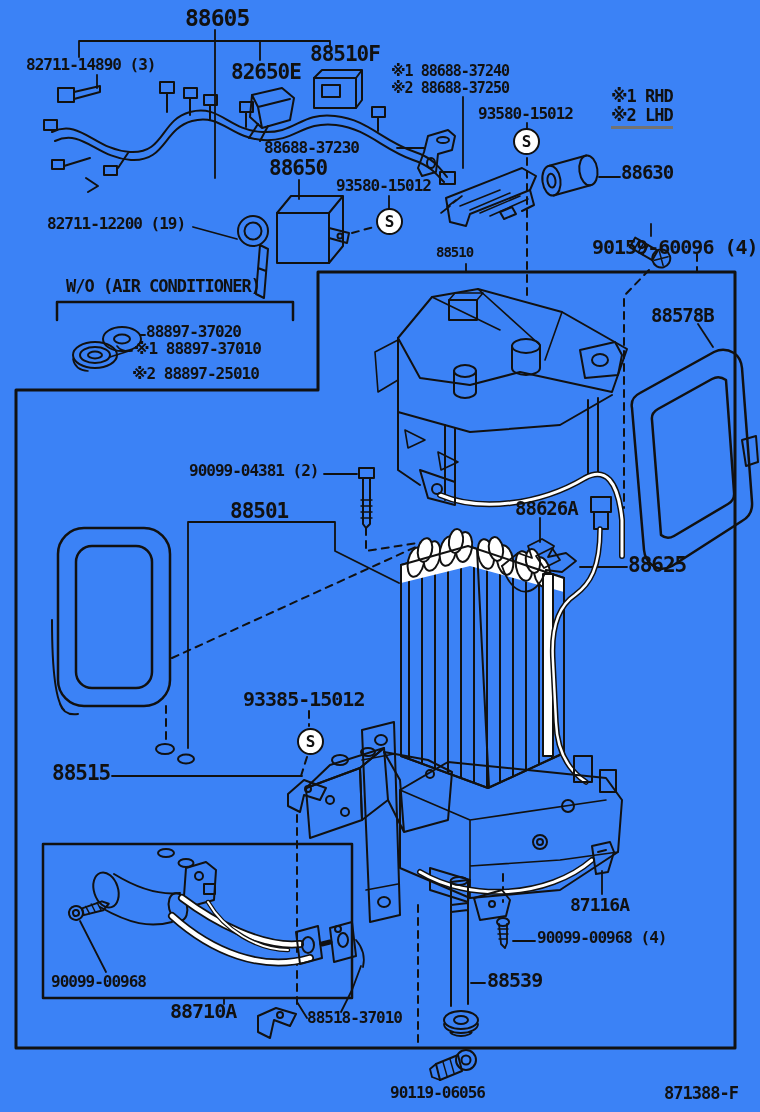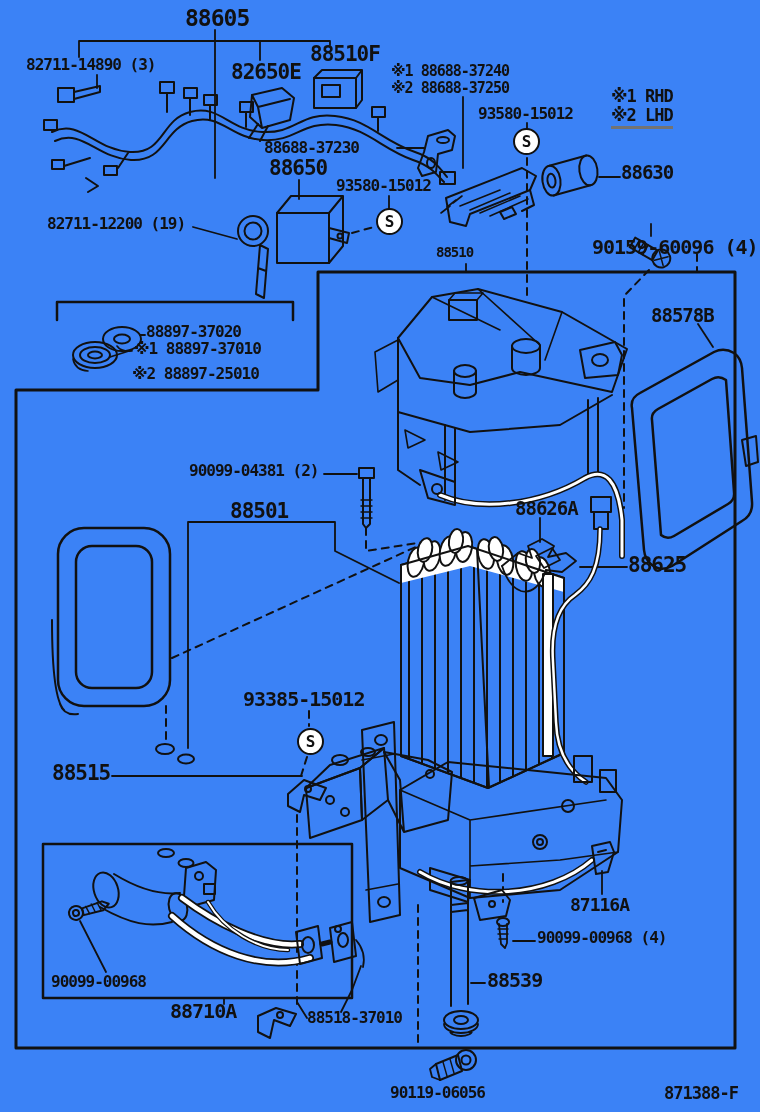--- a/index.html
+++ b/index.html
@@ -347,20 +347,21 @@
       <div class="plabel" style="left: 478px; top: 106px; font-size: 16px;">93580-15012</div>
       <div class="plabel" style="left: 611px; top: 88px; font-size: 17px;">※1 RHD</div>
       <div class="plabel underl" style="left: 611px; top: 107px; font-size: 17px;">※2 LHD</div>
       <div class="plabel" style="left: 264px; top: 140px; font-size: 16px;">88688-37230</div>
       <div class="plabel" style="left: 269px; top: 157px; font-size: 21px;">88650</div>
       <div class="plabel" style="left: 336px; top: 178px; font-size: 16px;">93580-15012</div>
       <div class="plabel" style="left: 621px; top: 163px; font-size: 19px;">88630</div>
       <div class="plabel" style="left: 592px; top: 206px; font-size: 20px; margin-top: 31px;">90159-60096 (4)</div>
       <div class="plabel" style="left: 47px; top: 216px; font-size: 16px;">82711-12200 (19)</div>
       <div class="plabel" style="left: 436px; top: 245px; font-size: 14px;">88510</div>
+      <div class="plabel" style="left: 66px; top: 278px; font-size: 17px;">W/O (AIR CONDITIONER)</div>
       <div class="plabel" style="left: 146px; top: 324px; font-size: 16px; text-align: center;">88897-37020</div>
       <div class="plabel" style="left: 134px; top: 341px; font-size: 16px;">※1 88897-37010</div>
       <div class="plabel" style="left: 132px; top: 358px; font-size: 16px; margin-top: 8px;">※2 88897-25010</div>
       <div class="plabel" style="left: 651px; top: 306px; font-size: 19px;">88578B</div>
       <div class="plabel" style="left: 189px; top: 463px; font-size: 16px;">90099-04381 (2)</div>
       <div class="plabel" style="left: 230px; top: 500px; font-size: 21px;">88501</div>
       <div class="plabel" style="left: 515px; top: 499px; font-size: 19px;">88626A</div>
       <div class="plabel" style="left: 628px; top: 554px; font-size: 21px;">88625</div>
       <div class="plabel" style="left: 243px; top: 689px; font-size: 20px;">93385-15012</div>
       <div class="plabel" style="left: 52px; top: 762px; font-size: 21px; text-align: right;">88515</div>

